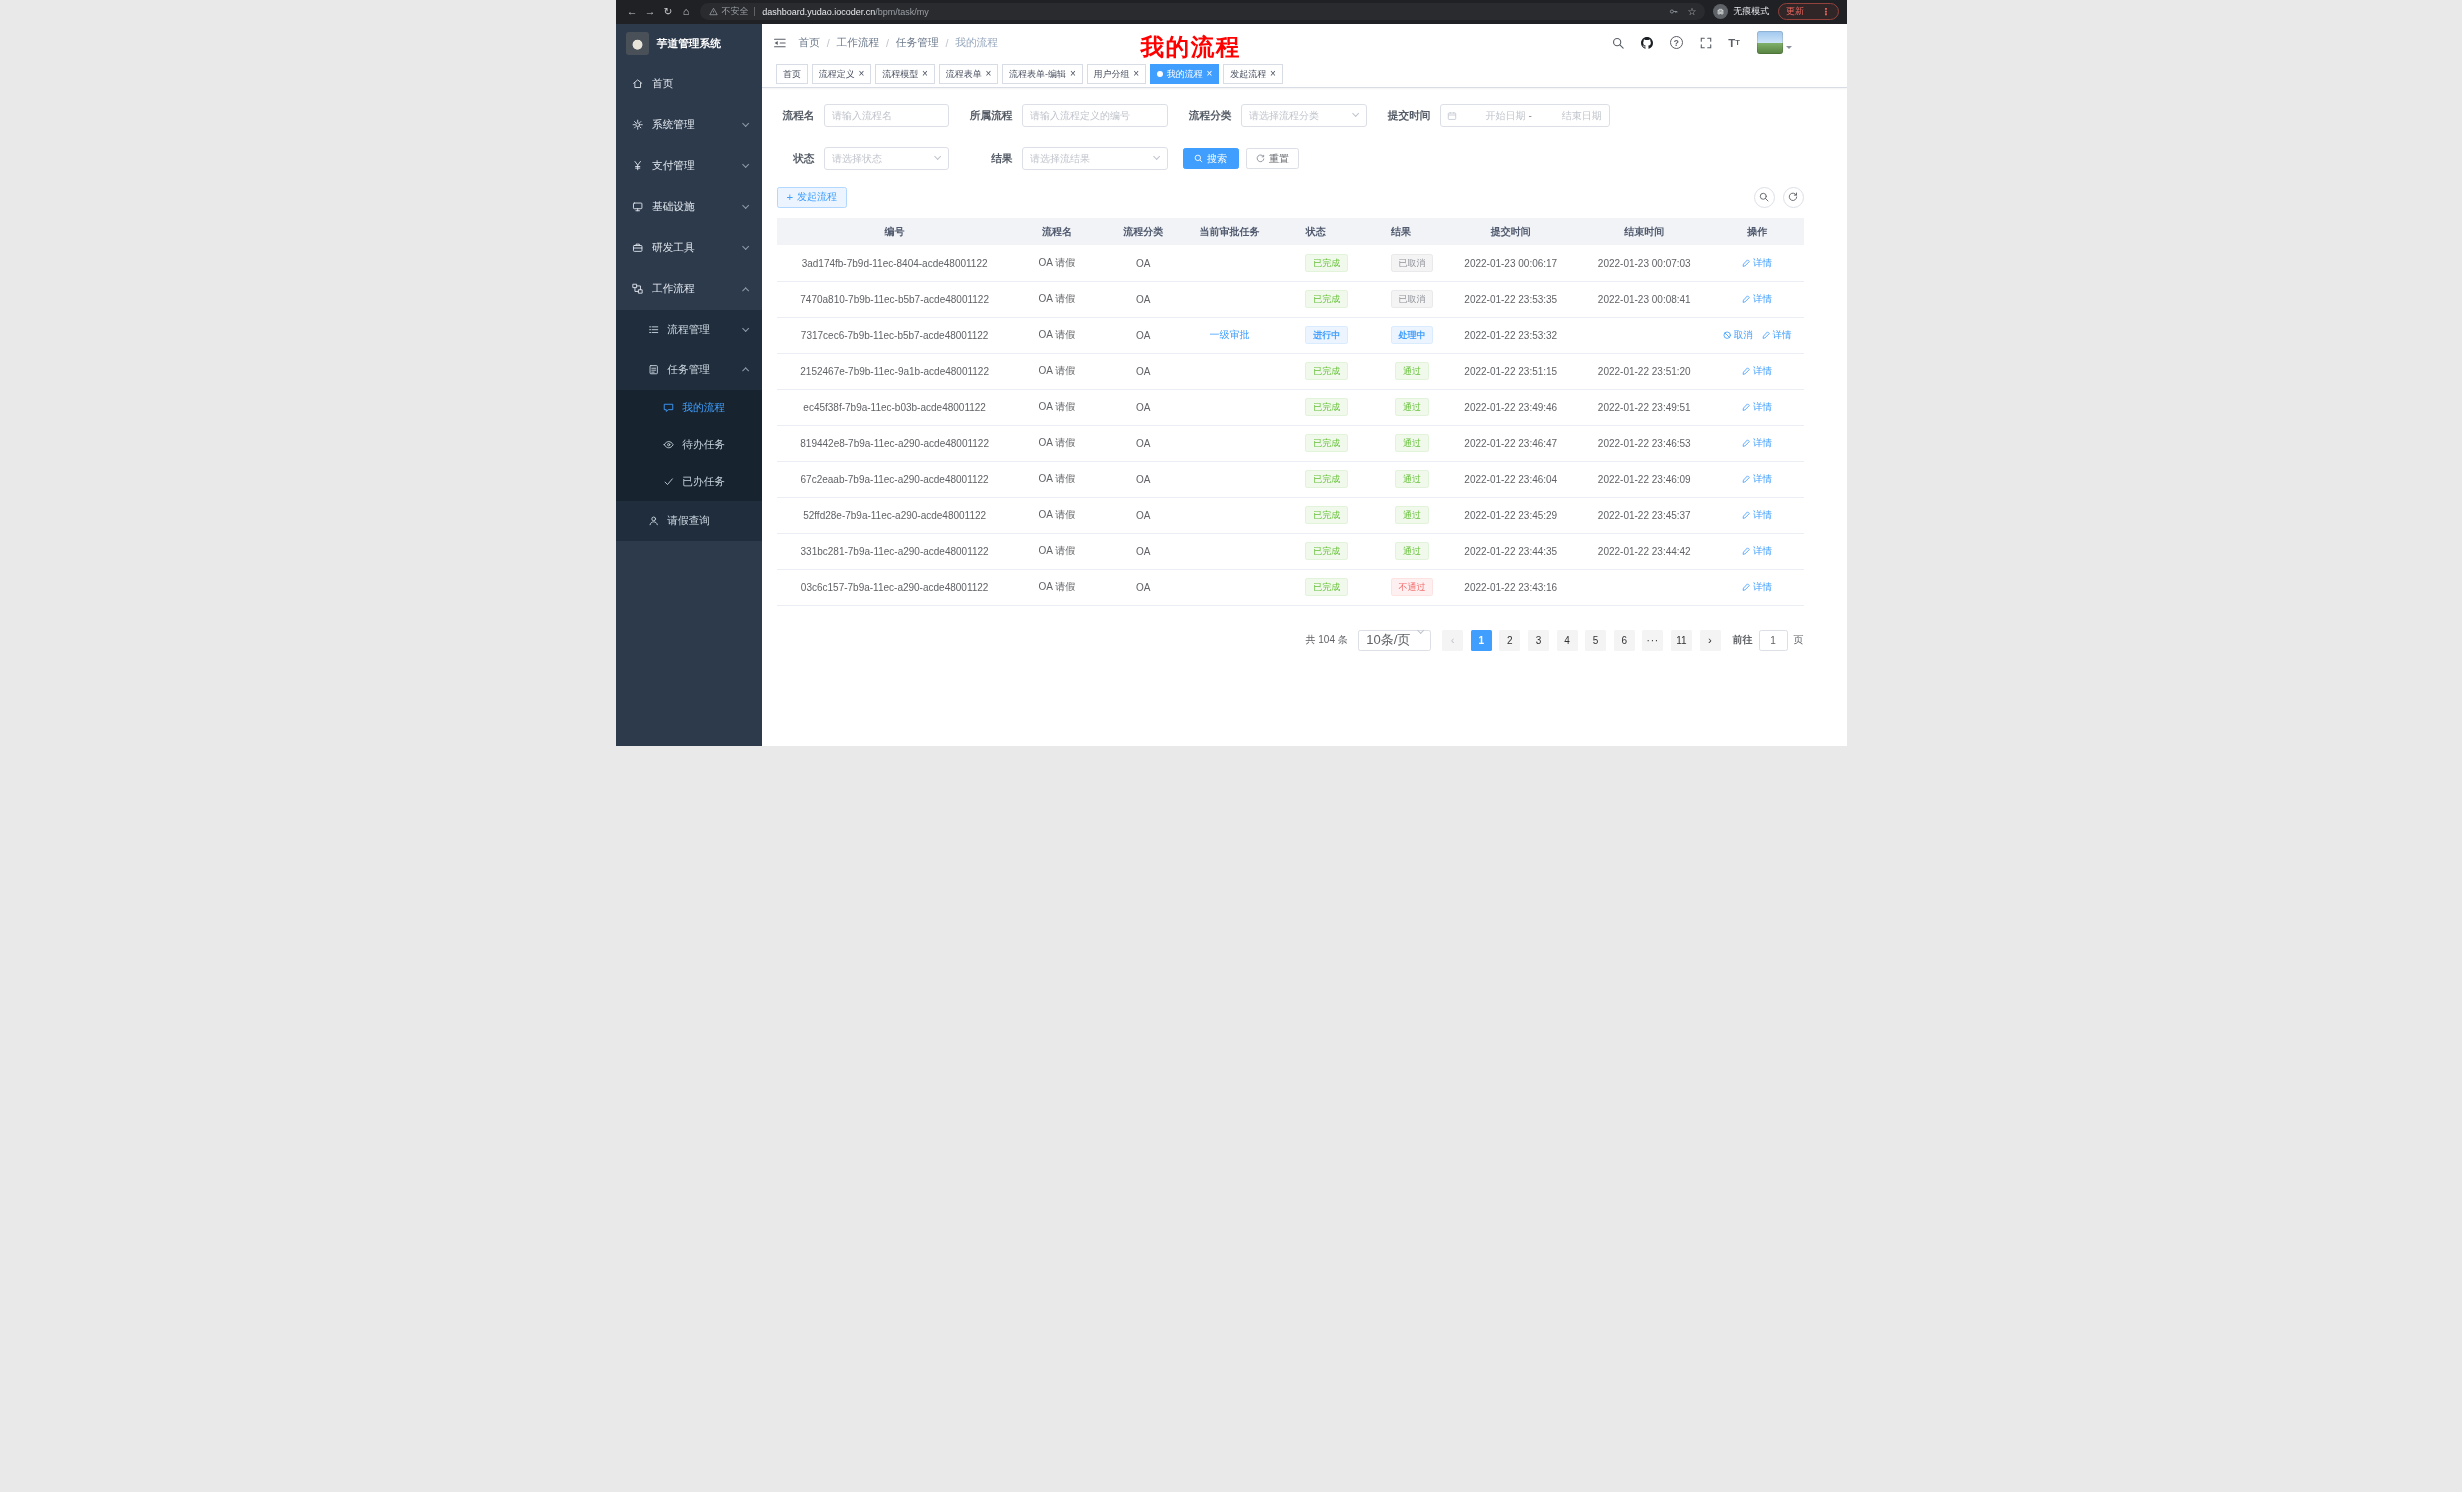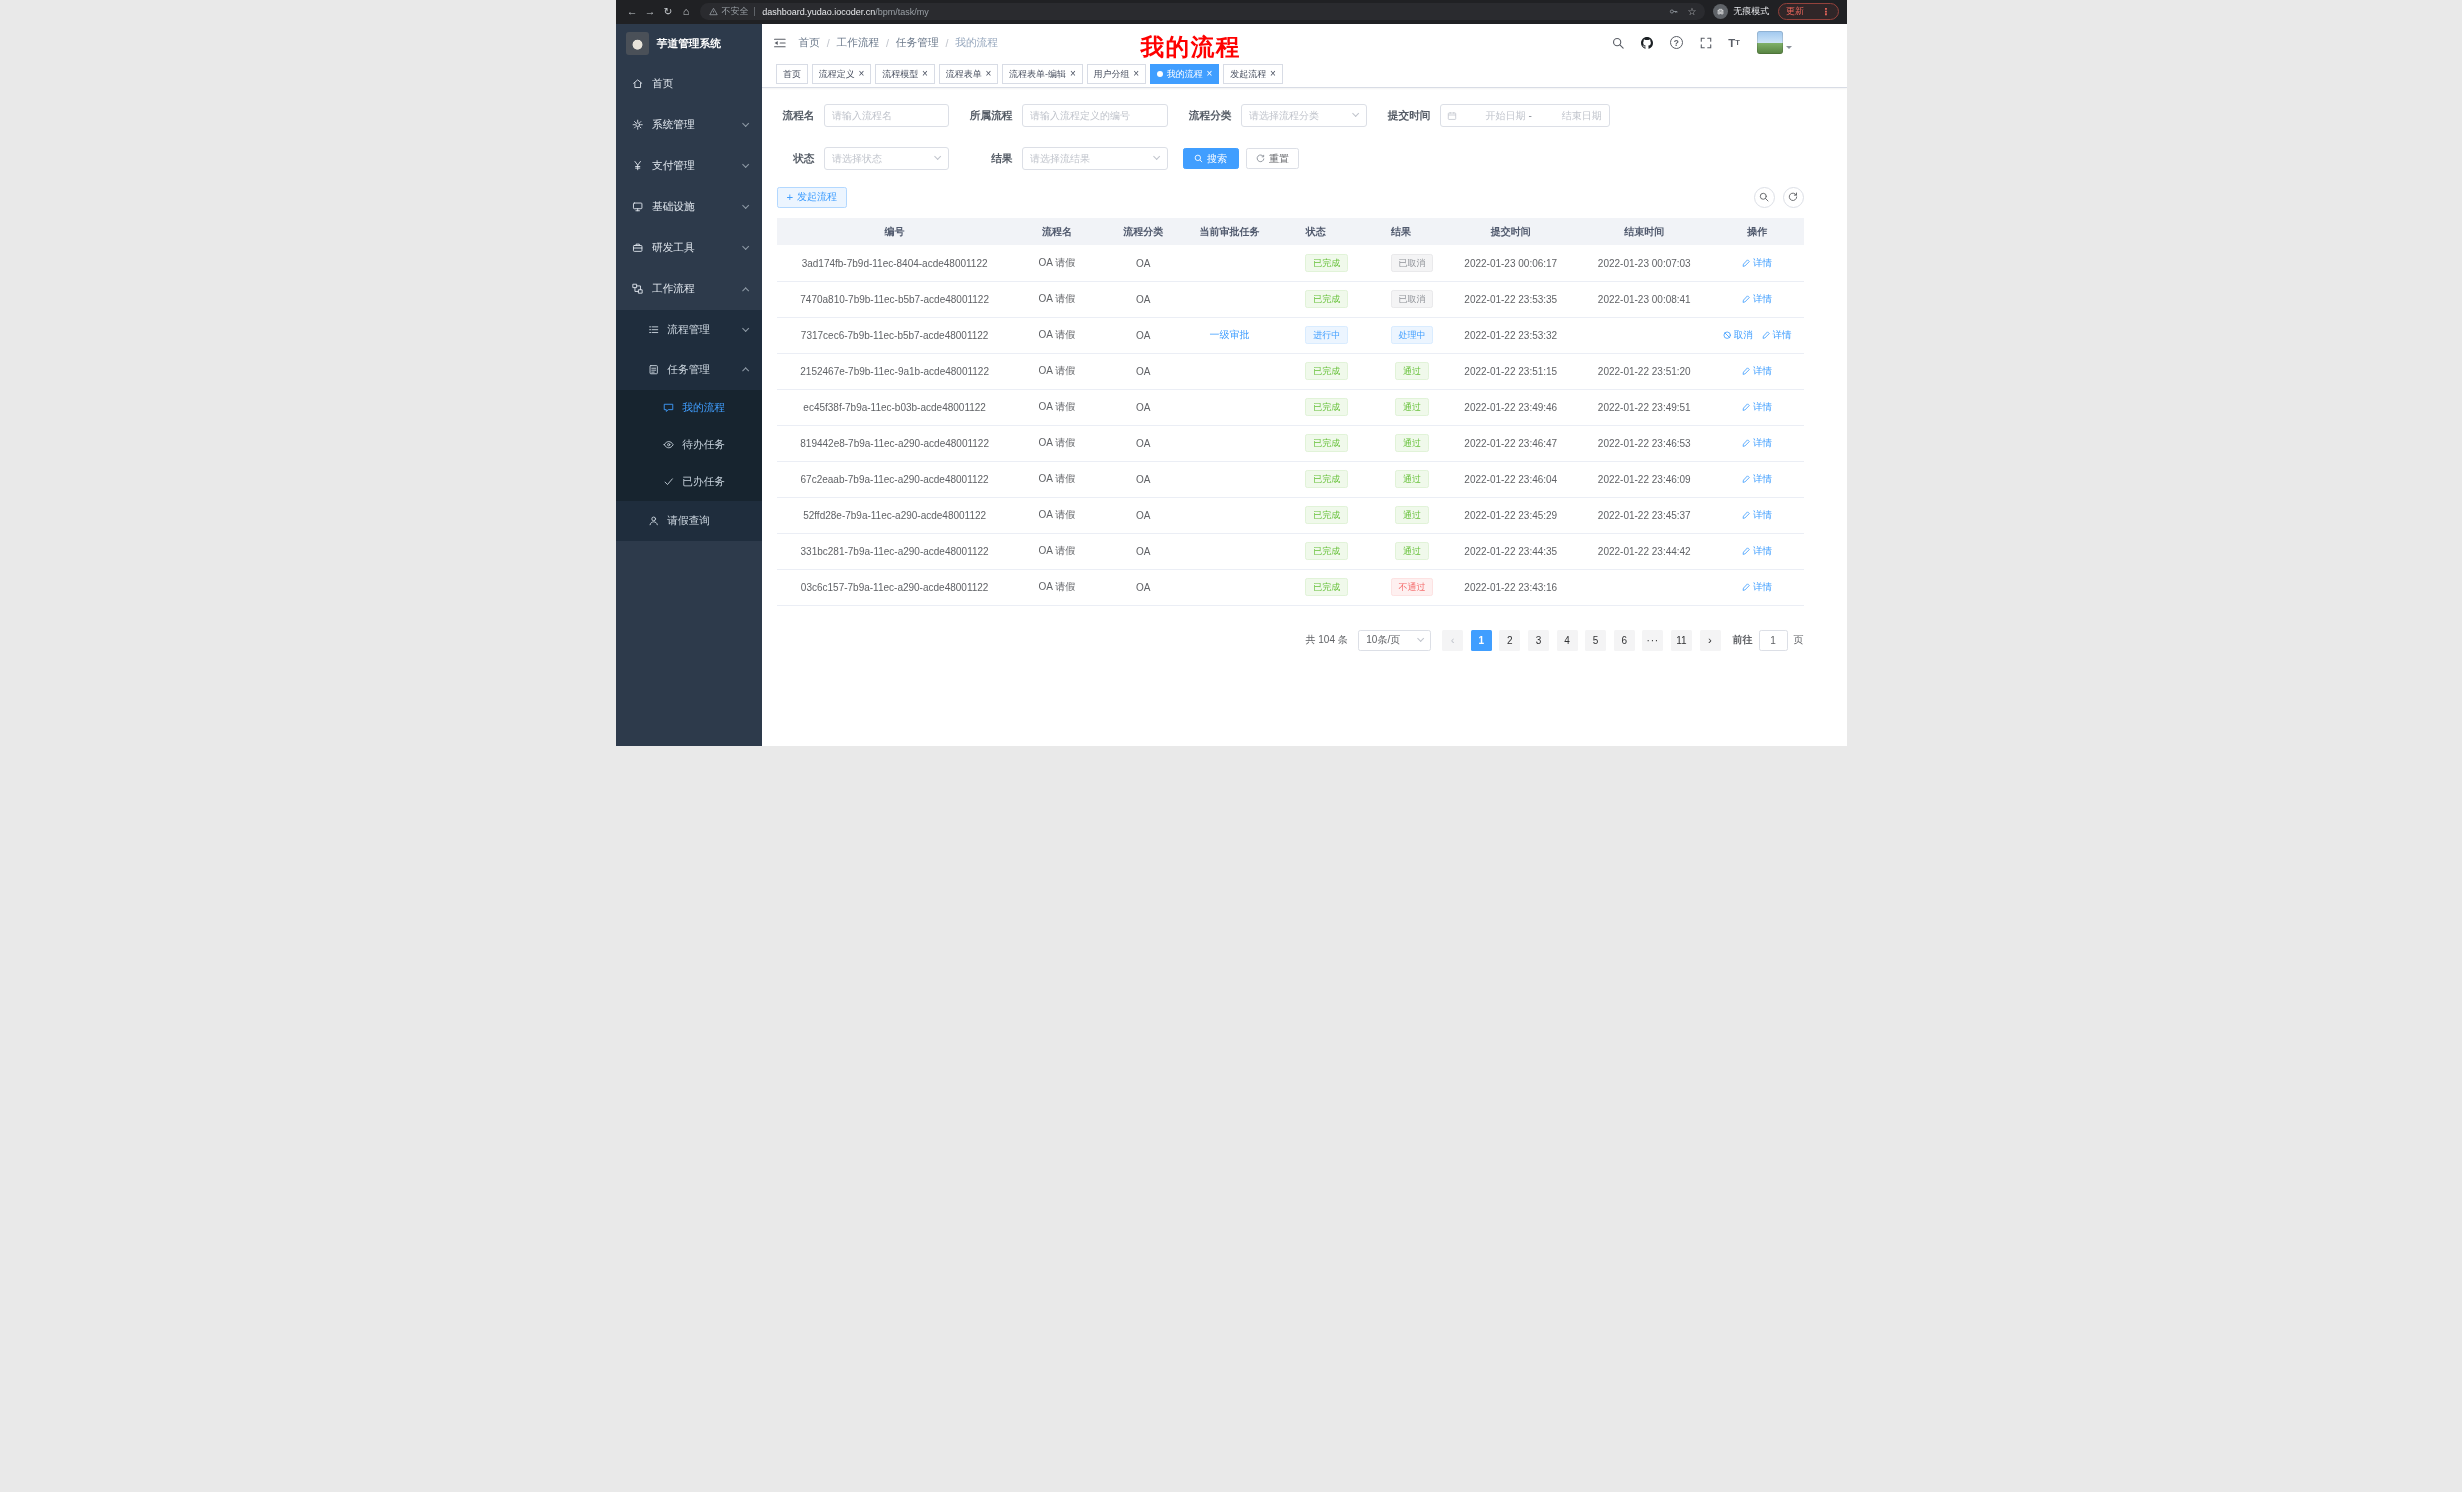--- a/index.html
+++ b/index.html
@@ -101,29 +101,29 @@
   .circle-btn svg { width:10px; height:10px; fill:none; stroke:#606266; stroke-width:1.3; stroke-linecap:round; }
 
   
   table { width:100%; border-collapse:collapse; margin-top:10.7px; table-layout:fixed; font-size:10px; color:#606266; }
   thead th { height:27px; background:#f1f3f7; color:#515a6e; font-weight:700; font-size:10px; text-align:center; padding:0 3px; }
   tbody td { height:36px; border-bottom:0.8px solid #ebeef5; text-align:center; padding:0 3px; overflow:hidden; white-space:nowrap; }
   .task-link { color:#409eff; cursor:pointer; }
   .tag { display:inline-block; height:18px; line-height:16.7px; padding:0 6.8px; font-size:9px; border-radius:2.3px; border:0.8px solid;margin-left:22px; }
   .tag-success { color:#67c23a; background:#f0f9eb; border-color:#e1f3d8; }
   .tag-info    { color:#909399; background:#f4f4f5; border-color:#e9e9eb; }
-  .tag-primary { color:#409eff; background:#ecf5ff; border-color:#d9ecff; }
+  .tag-primary { color:#409eff; background:#ecf5ff; border-color:#d9ecff;font-weight:bold; }
   .tag-danger  { color:#f56c6c; background:#fef0f0; border-color:#fde2e2; }
   .op-link { color:#409eff; font-size:9.5px; display:inline-flex; align-items:center; gap:2.3px; margin:0 4.6px; cursor:pointer; }
   .op-link svg { width:8.4px; height:8.4px; fill:none; stroke:#409eff; stroke-width:1.2; stroke-linecap:round; stroke-linejoin:round; }
 
   
   .pagination { display:flex; align-items:center; justify-content:flex-end; margin-top:24px; font-size:10px; color:#606266; }
   .total { margin-right:10.7px; }
-  .page-size { width:73px; height:21px; border:0.8px solid #dcdfe6; border-radius:2.3px; display:flex; align-items:center; justify-content:space-between; padding:0 6.8px; font-size:10px; background:#fff; cursor:pointer; }
+  .page-size { width:73px; height:21px; border:0.8px solid #dcdfe6; border-radius:2.3px; display:flex; justify-content:space-between; padding:0 6.8px; font-size:13px; background:#fff; cursor:pointer; }
   .page-btn { min-width:21px; height:21px; line-height:21px; text-align:center; border-radius:1.5px; margin-left:7.6px; background:#f4f4f5; color:#303133; font-size:10px; cursor:pointer; display:inline-block; padding:0 3px; }
   .page-btn.active { background:#409eff; color:#fff; font-weight:700; }
   .page-btn.prev { color:#c0c4cc; margin-left:10.7px; font-size:11.4px; }
   .page-btn.next { font-size:11.4px; }
   .page-btn.dots { background:#f4f4f5; color:#303133; letter-spacing:0.8px; }
   .goto-label { margin-left:12px;font-weight:bold; }
   .goto-input { width:29px; height:21px; border:0.8px solid #dcdfe6; border-radius:2.3px; text-align:center; margin:0 6px; font-size:10px; color:#606266; outline:none; font-family:inherit; }
 </style>
 </head>
 <body>

